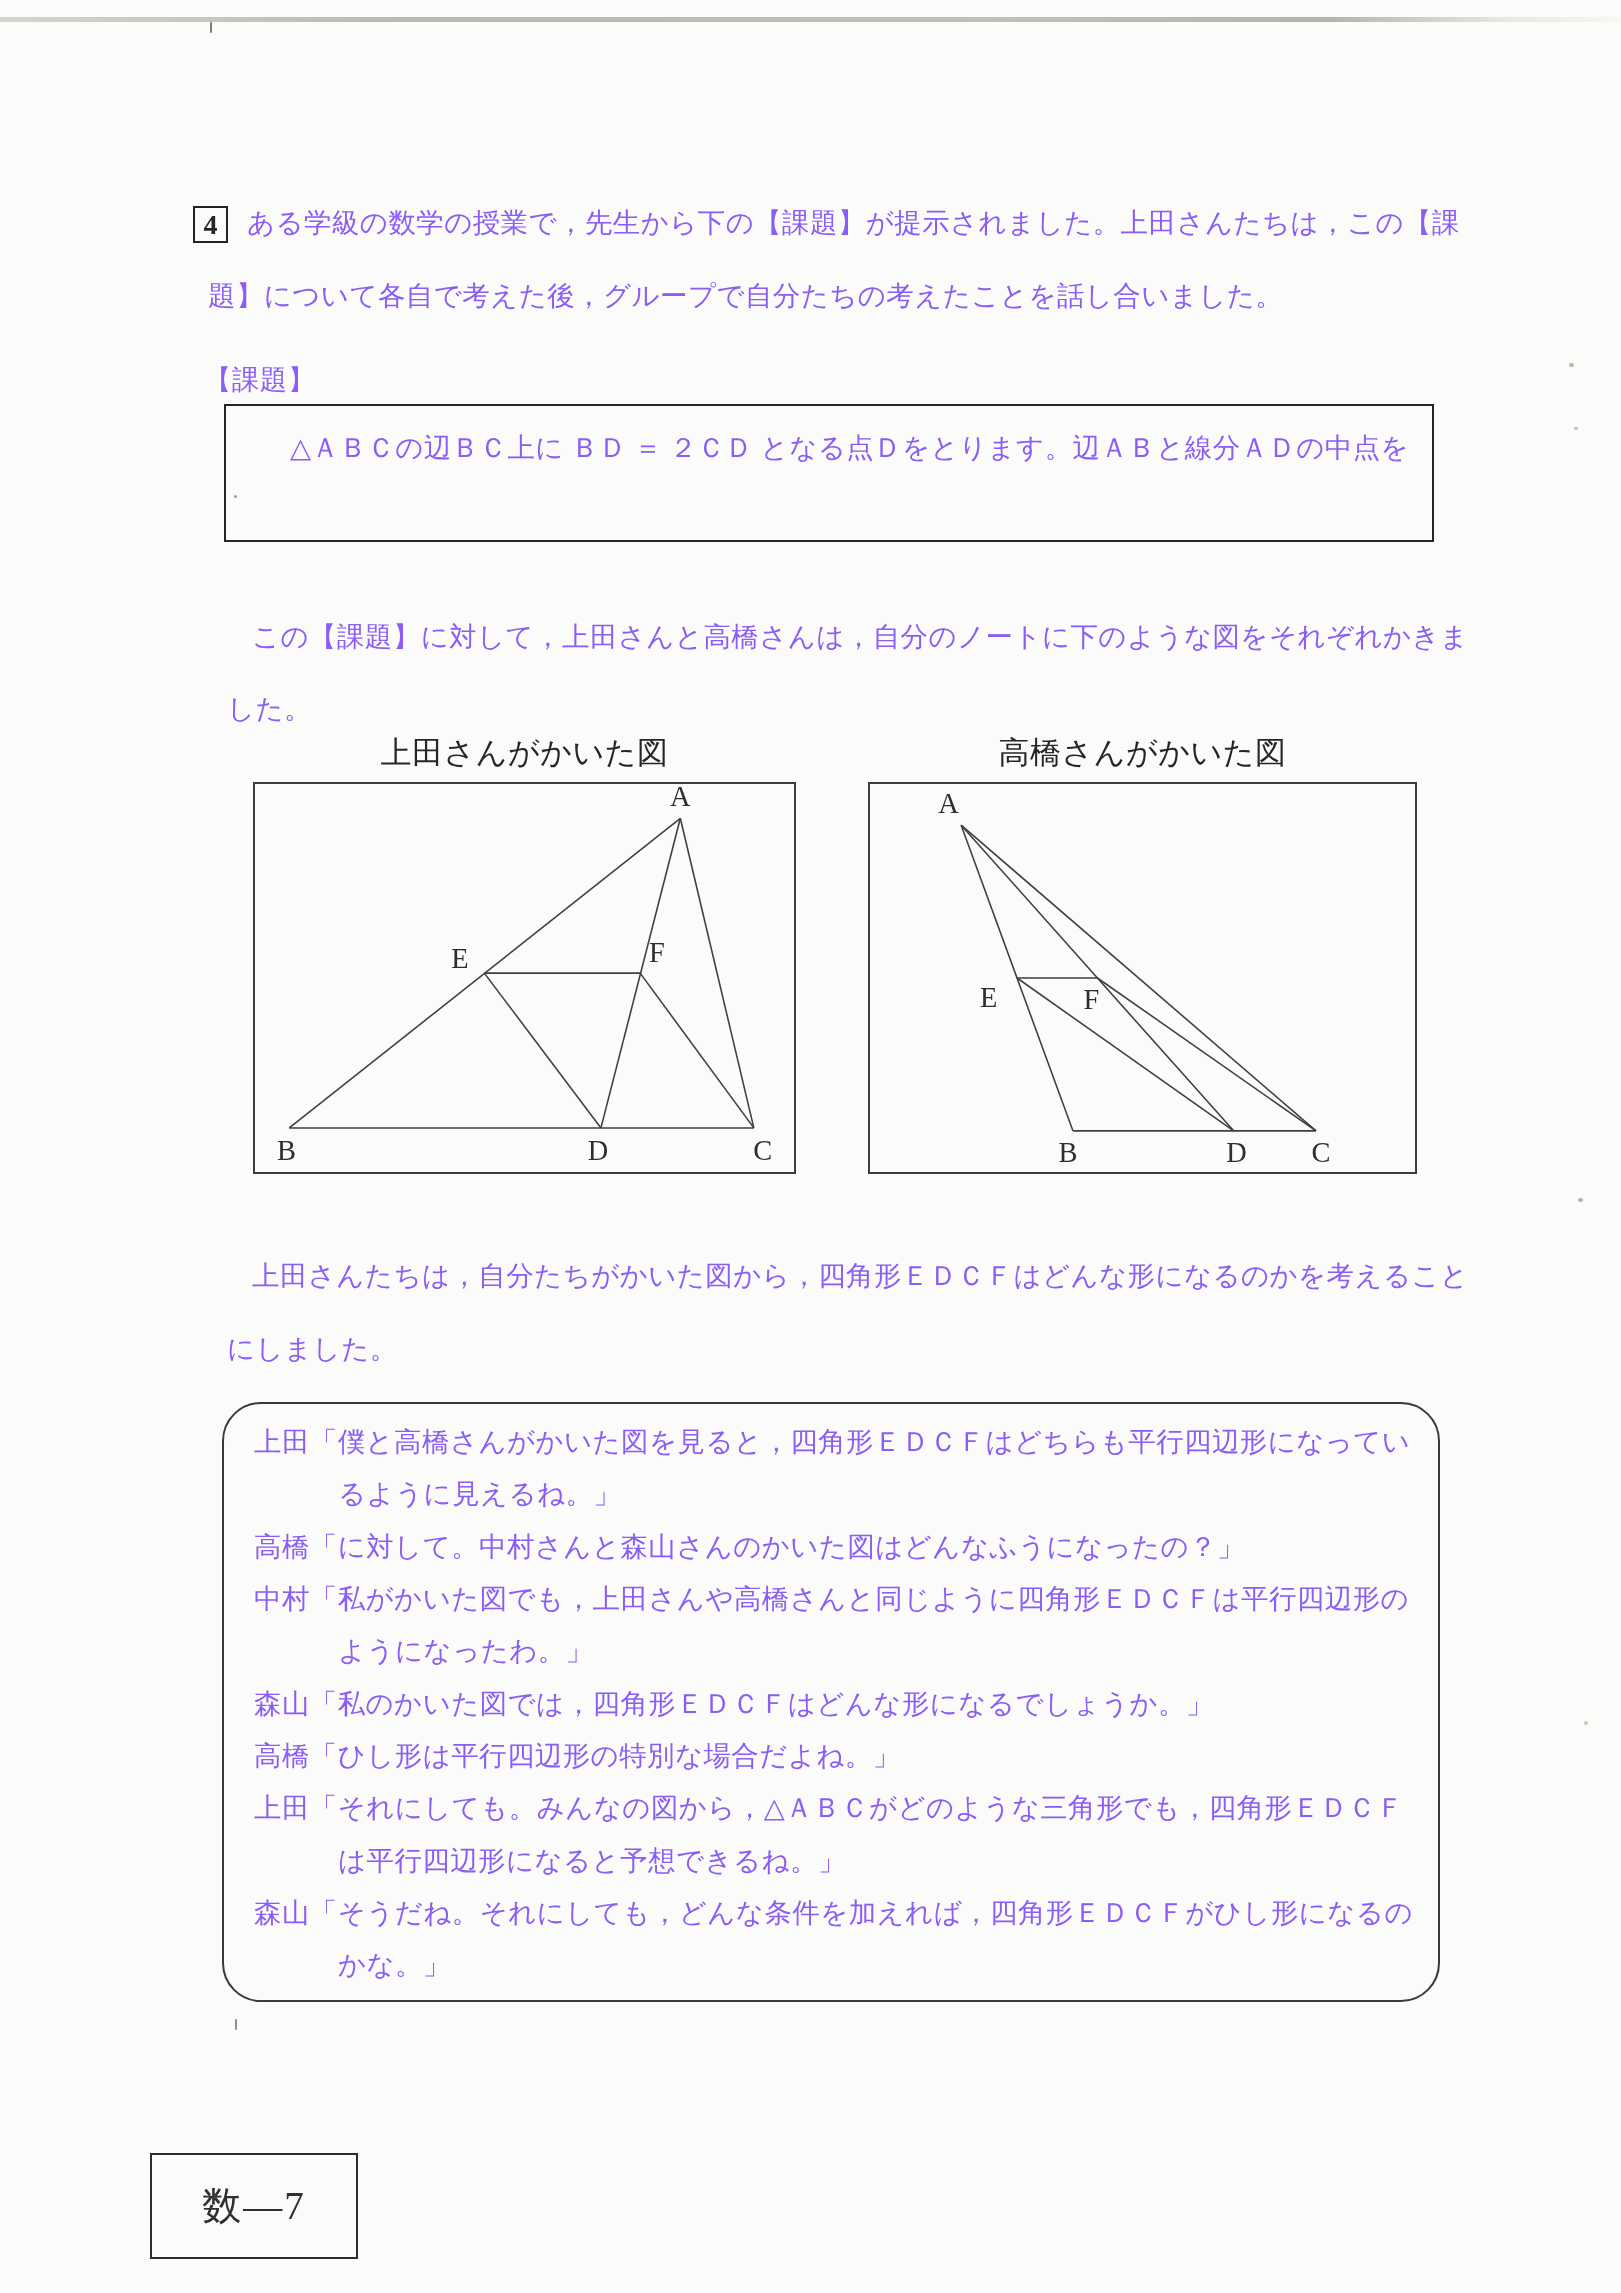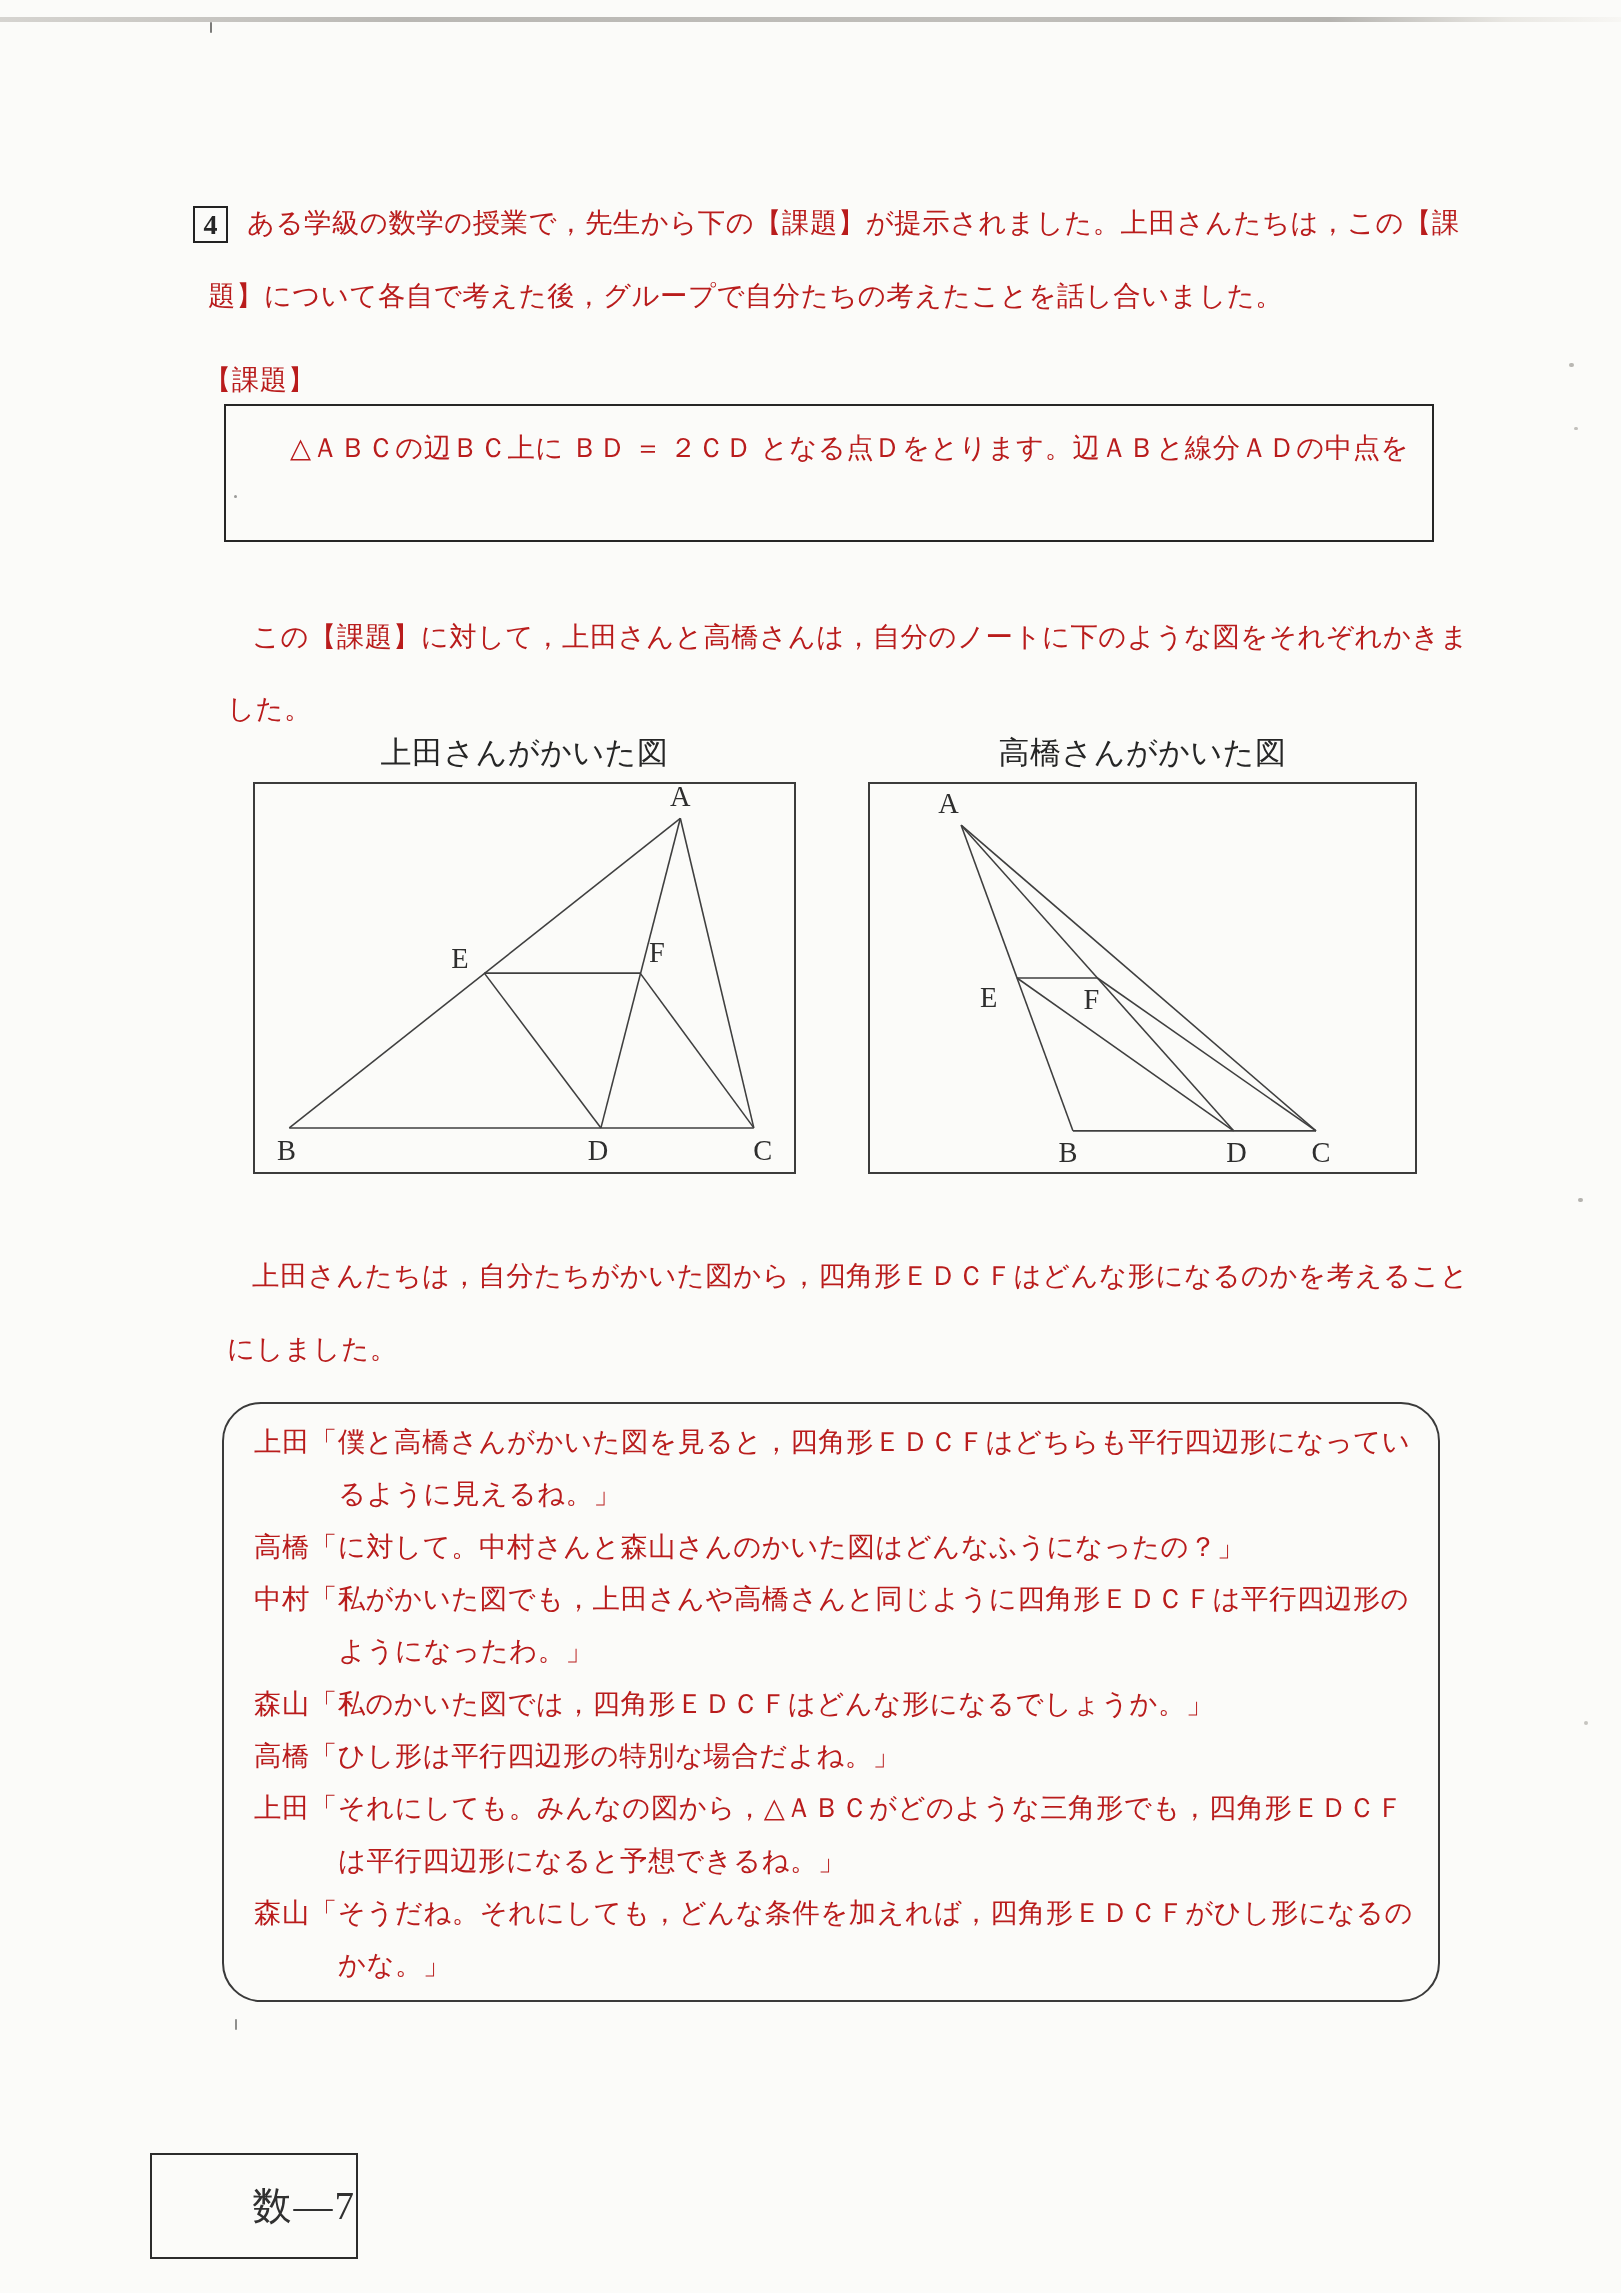--- a/index.html
+++ b/index.html
@@ -12,21 +12,21 @@
     overflow:hidden;
   }
   .scan-top{
     position:absolute;left:0;top:16.7px;width:1621px;height:4.9px;
     background:linear-gradient(to right,#cfcdc9,#aeaca8 25%,#b6b4b0 62%,#a8a6a2 82%,#e6e4df 93%,#f7f6f3);
     opacity:.85;
   }
   .speck{position:absolute;border-radius:2px;}
   .line{
     position:absolute;white-space:nowrap;
-    font-size:27.4px;letter-spacing:0.5px;line-height:33px;color:#b91c1c;
+    font-size:27.4px;letter-spacing:0.5px;line-height:33px;color:#8b5cf6;
   }
   .qnum-box{
     position:absolute;left:193px;top:206px;width:35px;height:37px;
     border:2.9px solid #222;box-sizing:border-box;
     display:flex;align-items:center;justify-content:center;
     font-size:28px;font-weight:bold;
   }
   .task-box{
     position:absolute;left:224px;top:404px;width:1210px;height:138px;
     border:2px solid #262626;border-top-width:2.9px;box-sizing:border-box;
@@ -43,21 +43,21 @@
     font-family:"Liberation Serif","DejaVu Serif",serif;
     font-size:29px;fill:#2e2e2e;text-anchor:middle;
   }
   .dialog-box{
     position:absolute;left:222px;top:1402px;width:1218px;height:600px;
     border:2.9px solid #3a3a3a;border-radius:39px;box-sizing:border-box;
   }
   .footer-box{
     position:absolute;left:150px;top:2153px;width:208px;height:106px;
     border:2.9px solid #2c2c2c;box-sizing:border-box;
-    display:flex;align-items:center;justify-content:flex-end;
+    display:flex;align-items:center;justify-content:center;
     font-size:39px;letter-spacing:2px;color:#303030;
   }
 </style>
 </head>
 <body>
 
 <div class="page">
 
   <div class="scan-top"></div>
   <div class="speck" style="left:210px;top:21.6px;width:2px;height:11.8px;background:#7b7b79;"></div>

